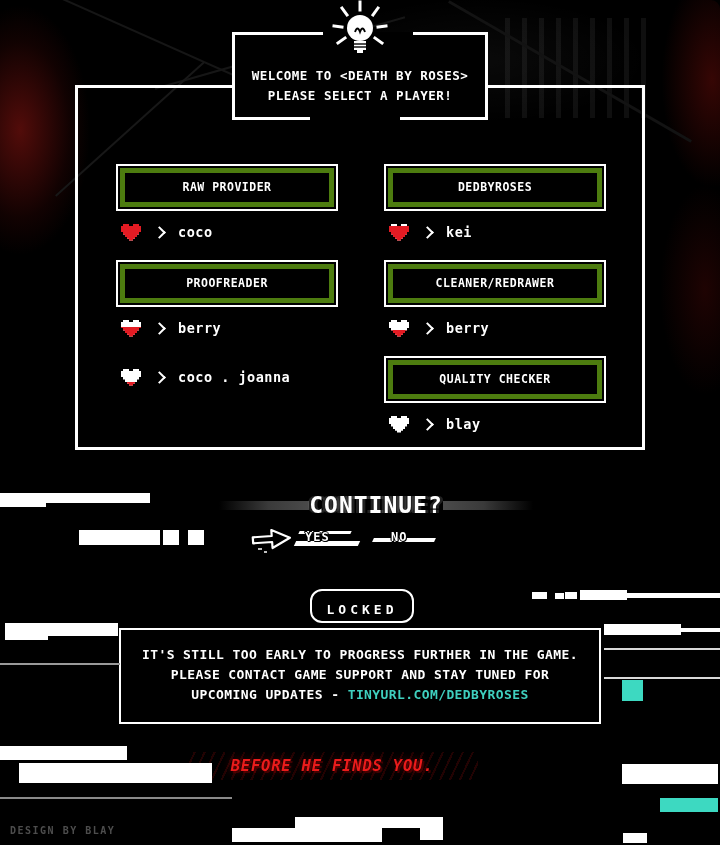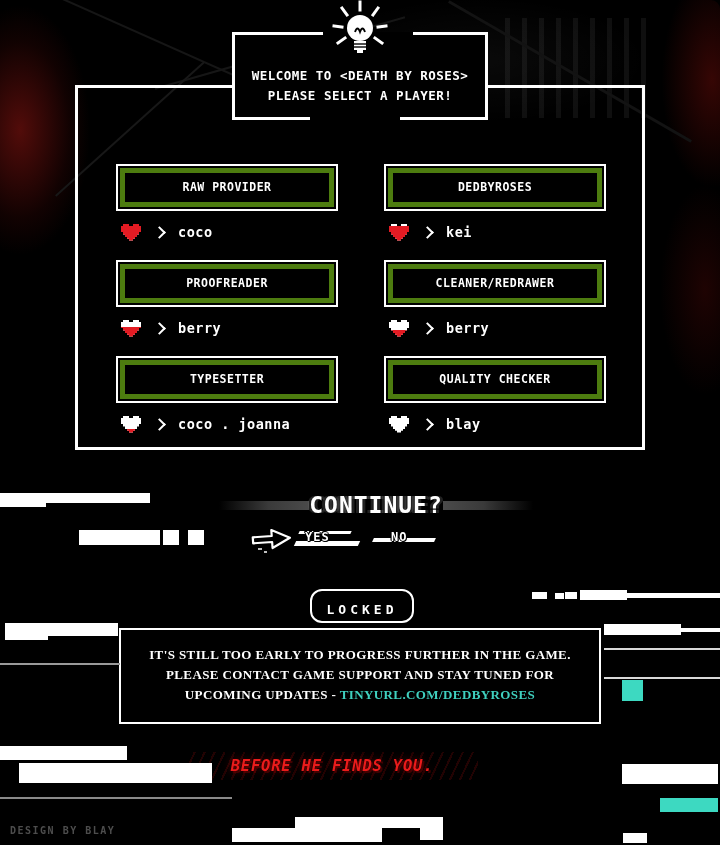--- a/index.html
+++ b/index.html
@@ -72,21 +72,21 @@
 
   
   .locked-badge{position:absolute;left:310px;top:589px;width:100px;height:30px;border:2px solid #fff;
                 border-radius:12px;z-index:2;}
   .locked-label{position:absolute;left:50%;top:11px;transform:translateX(-50%);background:#000;
                 padding:0 5px;font-size:13px;letter-spacing:4px;white-space:nowrap;}
 
   
   .message-box{position:absolute;left:119px;top:628px;width:478px;height:92px;border:2px solid #fff;
                background:#000;text-align:center;font-size:13px;line-height:20px;letter-spacing:.4px;
-               box-sizing:content-box;z-index:2;font-family:Liberation Serif, serif;}
+               box-sizing:content-box;z-index:2;}
   .message-inner{padding-top:15px;}
   .link{color:#3fd0bf;text-decoration:none;cursor:pointer;}
 
   
   .warning{position:absolute;top:757px;width:664px;text-align:center;font-size:15.5px;font-style:italic;
            letter-spacing:.8px;color:#ea1b1b;z-index:2;
            text-shadow:0 0 8px rgba(220,20,20,.45),2px 2px 0 rgba(90,0,0,.6);}
   .warning .wt{position:relative;display:inline-block;}
   .warning .wt::before{content:'';position:absolute;left:-45px;right:-45px;top:-5px;bottom:-5px;z-index:-1;
            background:repeating-linear-gradient(115deg, transparent 0 7px, rgba(120,10,10,.28) 7px 9px);}
@@ -184,23 +184,20 @@
     <div class="member">
       <div class="heart">
           <div class="heart-fill" style="height: 38%;"></div>
         </div>
       <span class="chev"></span>
       <span class="pname">berry</span>
     </div>
   </div>
 
   <div class="card c4">
-    <div class="role-header">
-      <div class="role-header-in">TYPESETTER</div>
-    </div>
     <div class="member">
       <div class="heart">
           <div class="heart-fill" style="height: 18%;"></div>
         </div>
       <span class="chev"></span>
       <span class="pname">coco . joanna</span>
     </div>
   </div>
 
   <div class="card c5">

